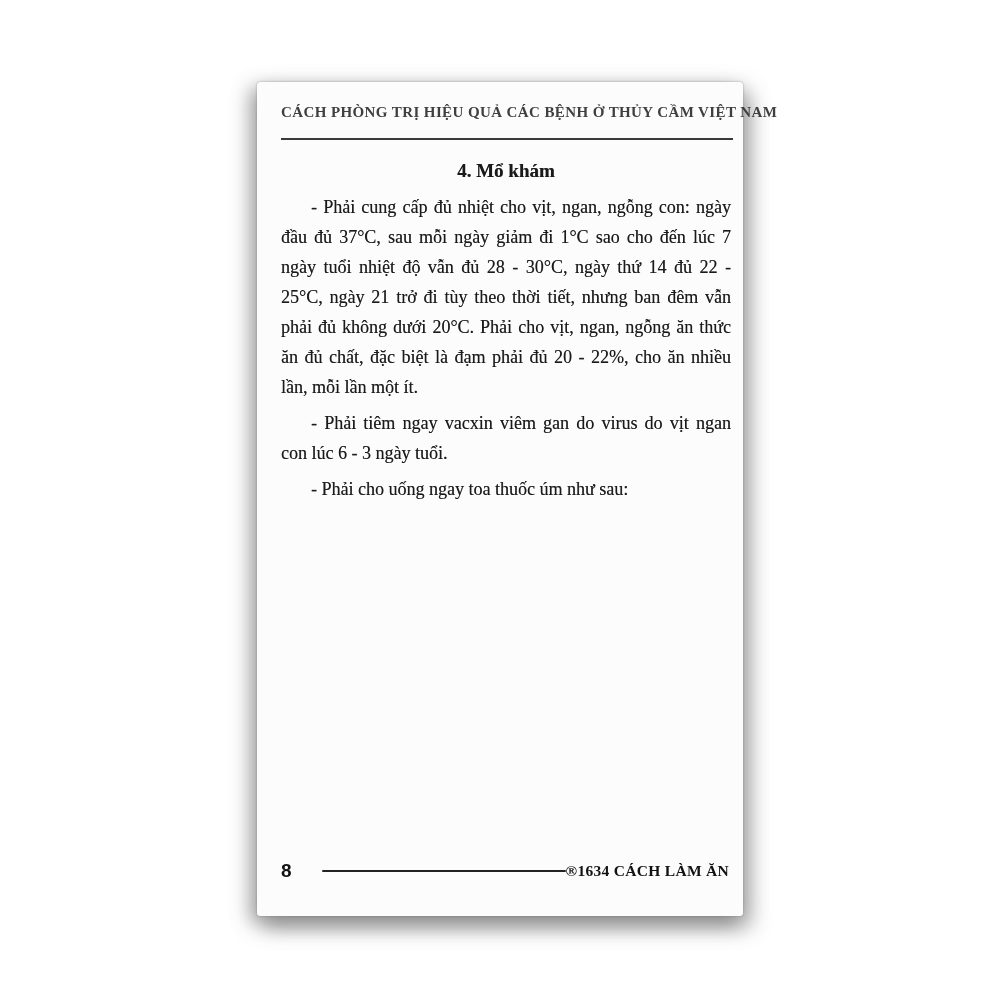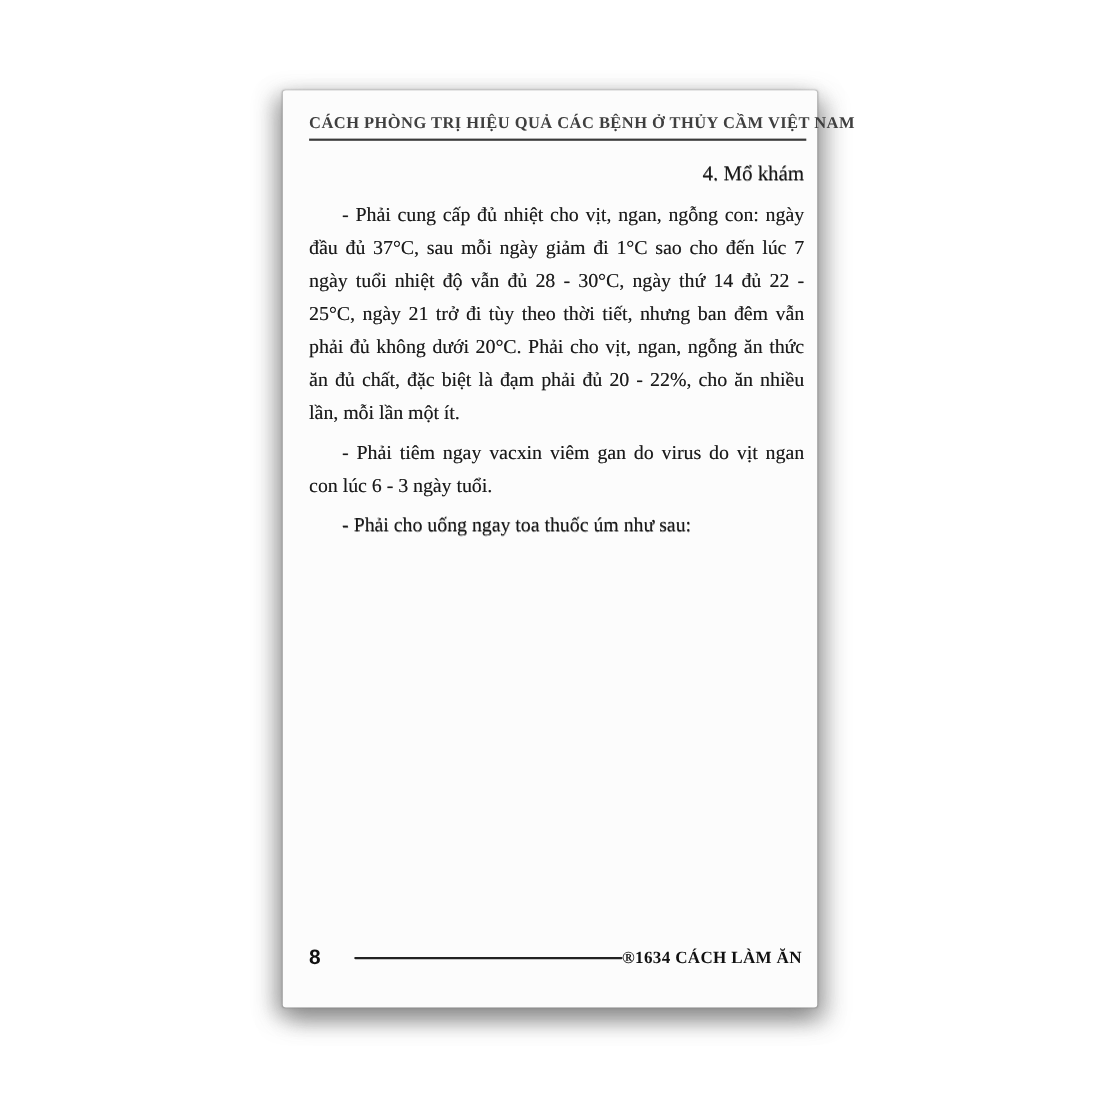--- a/index.html
+++ b/index.html
@@ -26,21 +26,21 @@
     background: var(--page-color, #fcfcfc);
     border-radius: 3px;
     box-shadow:
       0 0 2px rgba(120,120,120,0.75),
       0 8px 22px rgba(105,105,105,0.55),
       -9px 6px 18px rgba(125,125,125,0.38),
       9px 12px 20px rgba(125,125,125,0.42);
   }
   .running-head {
     margin: 22px 10px 0 24px;
-    padding-bottom: 5px;
+    padding-bottom: 17px;
     border-bottom: 2px solid #3a3a3a;
     font-size: 15px;
     font-weight: bold;
     letter-spacing: 0.4px;
     color: var(--header-color, #3f3f3f);
     white-space: nowrap;
     filter: blur(0.35px);
   }
   .content {
     margin: 16px 12px 0 24px;
@@ -49,24 +49,24 @@
     text-align: justify;
     color: var(--ink-color, #1a1a1a);
     text-shadow: 0.2px 0.2px 0.4px rgba(25,25,25,0.55);
   }
   .content p.paragraph {
     margin: 0 0 6px 0;
     text-indent: 30px;
   }
   .content h3.heading {
     font-size: 19px;
-    font-weight: normal;
+    font-weight: bold;
     margin: 9px 0 6px 0;
     text-indent: 0;
-    text-align: right;
+    text-align: center;
   }
   .content i.lead {
     font-style: italic;
   }
   .footer {
     position: absolute;
     left: 24px;
     right: 14px;
     bottom: 34px;
     display: flex;

